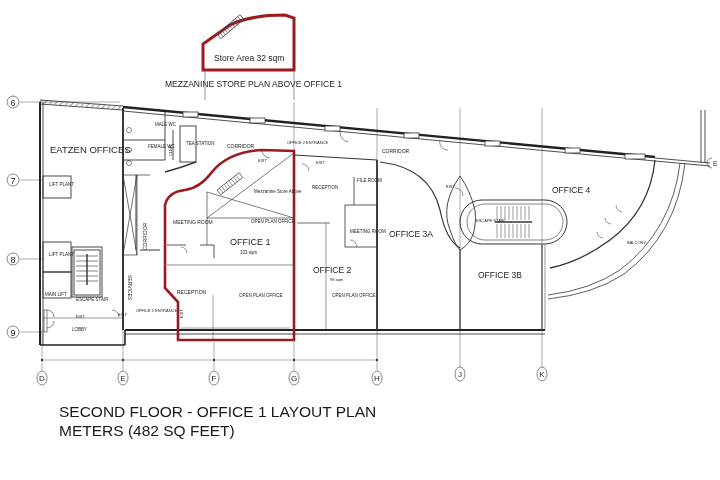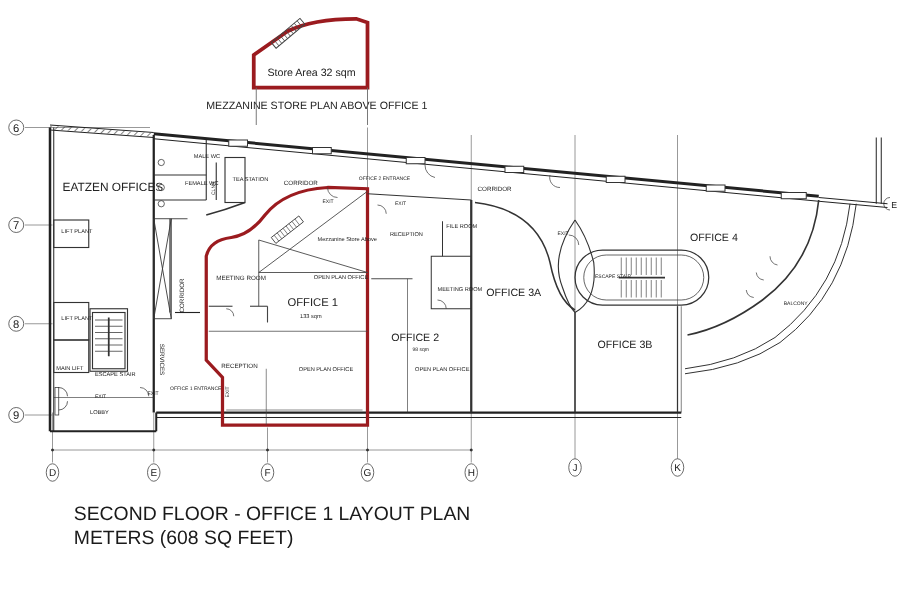--- a/index.html
+++ b/index.html
@@ -322,14 +322,14 @@
     <path d="M616,205 A7,7 0 0 0 622,212"></path>
     <path d="M605,218 A7,7 0 0 0 611,224"></path>
     <path d="M597,232 A7,7 0 0 0 603,238"></path>
     <path d="M112,310 A7,7 0 0 1 119,317"></path>
     <path d="M350,240 A7,7 0 0 1 357,247"></path>
   </g>
 </svg>
 
 <div class="caption">
   <div>SECOND FLOOR - OFFICE 1 LAYOUT  PLAN</div>
-  <div>METERS (608 SQ FEET)</div>
+  <div>METERS (482 SQ FEET)</div>
 </div>
 
 </body></html>

